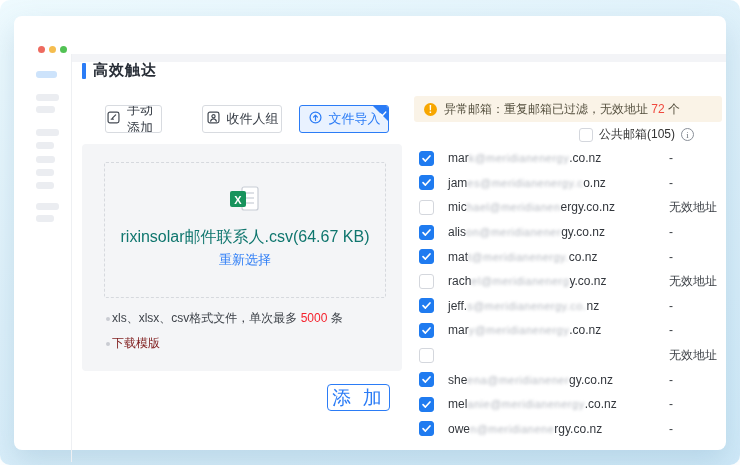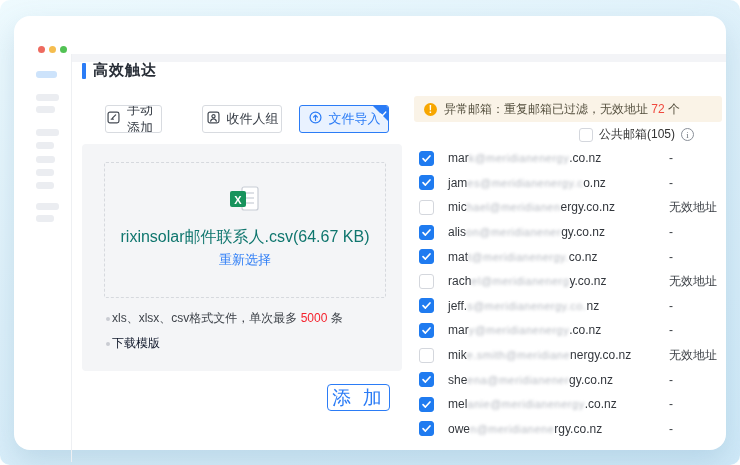--- a/index.html
+++ b/index.html
@@ -1,21 +1,21 @@
 <!DOCTYPE html>
 <html><head>
 <meta charset="utf-8">
 <style>
   * { margin:0; padding:0; box-sizing:border-box; }
   html,body { width:740px; height:465px; }
   body { font-family:"Liberation Sans","DejaVu Sans",sans-serif; overflow:hidden; }
   .stage { position:relative; width:740px; height:465px;
     background:linear-gradient(160deg,#eefafe 0%,#ddf0fa 45%,#cfe9f8 100%); border-radius:10px; }
   .card { position:absolute; left:14px; top:16px; width:712px; height:434px;
-    background:#fff; border-radius:16px; box-shadow:0 12px 28px rgba(90,140,175,.22); }
+    background:#fff; border-radius:8px; box-shadow:0 12px 28px rgba(90,140,175,.22); }
 
   
   .lights { position:absolute; left:24px; top:30px; display:flex; gap:4px; }
   .dot { width:7px; height:7px; border-radius:50%; }
 
   
   .side { position:absolute; left:22px; top:55px; width:34px; }
   .sbar { height:7px; border-radius:3px; background:#ebedf1; position:absolute; left:0; }
   .sbar.active { background:#cde3fb; }
   .vdiv { position:absolute; left:57px; top:38px; width:1px; height:408px; background:#eef0f3; }
@@ -53,21 +53,21 @@
   
   .panel { position:absolute; left:68px; top:128px; width:320px; height:227px; background:#f4f5f7; border-radius:4px; }
   .dashed { position:absolute; left:22px; top:18px; width:282px; height:136px;
     border:1px dashed #d6d9de; border-radius:2px; text-align:center; }
   .fname { position:absolute; left:0; right:0; top:64px; font-size:16px; color:#0f766e; }
   .relink { position:absolute; left:0; right:0; top:88px; font-size:13px; color:#2b7cf6; cursor:pointer; }
   .excel { position:absolute; left:50%; top:22px; transform:translateX(-50%); }
   .tip { position:absolute; left:24px; font-size:12px; color:#3f444b; display:flex; align-items:center; gap:2px; }
   .tip .bdot { width:4px; height:4px; border-radius:50%; background:#c9ccd2; }
   .tip .red { color:#f5222d; }
-  .tip .link { color:#0f172a; cursor:pointer; }
+  .tip .link { color:#7f1d1d; cursor:pointer; }
 
   .add-btn { position:absolute; left:313px; top:368px; width:63px; height:27px; background:#fff;
     border:1px solid #2b7cf6; border-radius:4px; color:#2b7cf6; font-size:19px;
     display:flex; align-items:center; justify-content:center; letter-spacing:3px; cursor:pointer; }
 
   
   .elist { position:absolute; left:400px; top:130px; width:312px; }
   .erow { position:relative; height:24.6px; display:flex; align-items:center; }
   .erow .cb { margin-left:5px; width:15px; height:15px; }
   .erow .email { margin-left:14px; font-size:12px; color:#33373d; white-space:nowrap; }
@@ -239,21 +239,20 @@
           <span class="cb on">
             <svg width="11" height="11" viewBox="0 0 12 12">
               <path d="M2.2 6.2l2.6 2.6 5-5.6" stroke="#fff" stroke-width="1.8" fill="none" stroke-linecap="round" stroke-linejoin="round"></path>
             </svg>
           </span>
           <span class="email"><span>mar</span><span class="blur">y@meridianenergy</span><span>.co.nz</span></span>
           <span class="status">-</span>
         </div>
         <div class="erow">
           <span class="cb"></span>
-          <span class="email"><span>mik</span><span class="blur">e.smith@meridiane</span><span>nergy.co.nz</span></span>
           <span class="status">无效地址</span>
         </div>
         <div class="erow">
           <span class="cb on">
             <svg width="11" height="11" viewBox="0 0 12 12">
               <path d="M2.2 6.2l2.6 2.6 5-5.6" stroke="#fff" stroke-width="1.8" fill="none" stroke-linecap="round" stroke-linejoin="round"></path>
             </svg>
           </span>
           <span class="email"><span>she</span><span class="blur">ena@meridianener</span><span>gy.co.nz</span></span>
           <span class="status">-</span>

